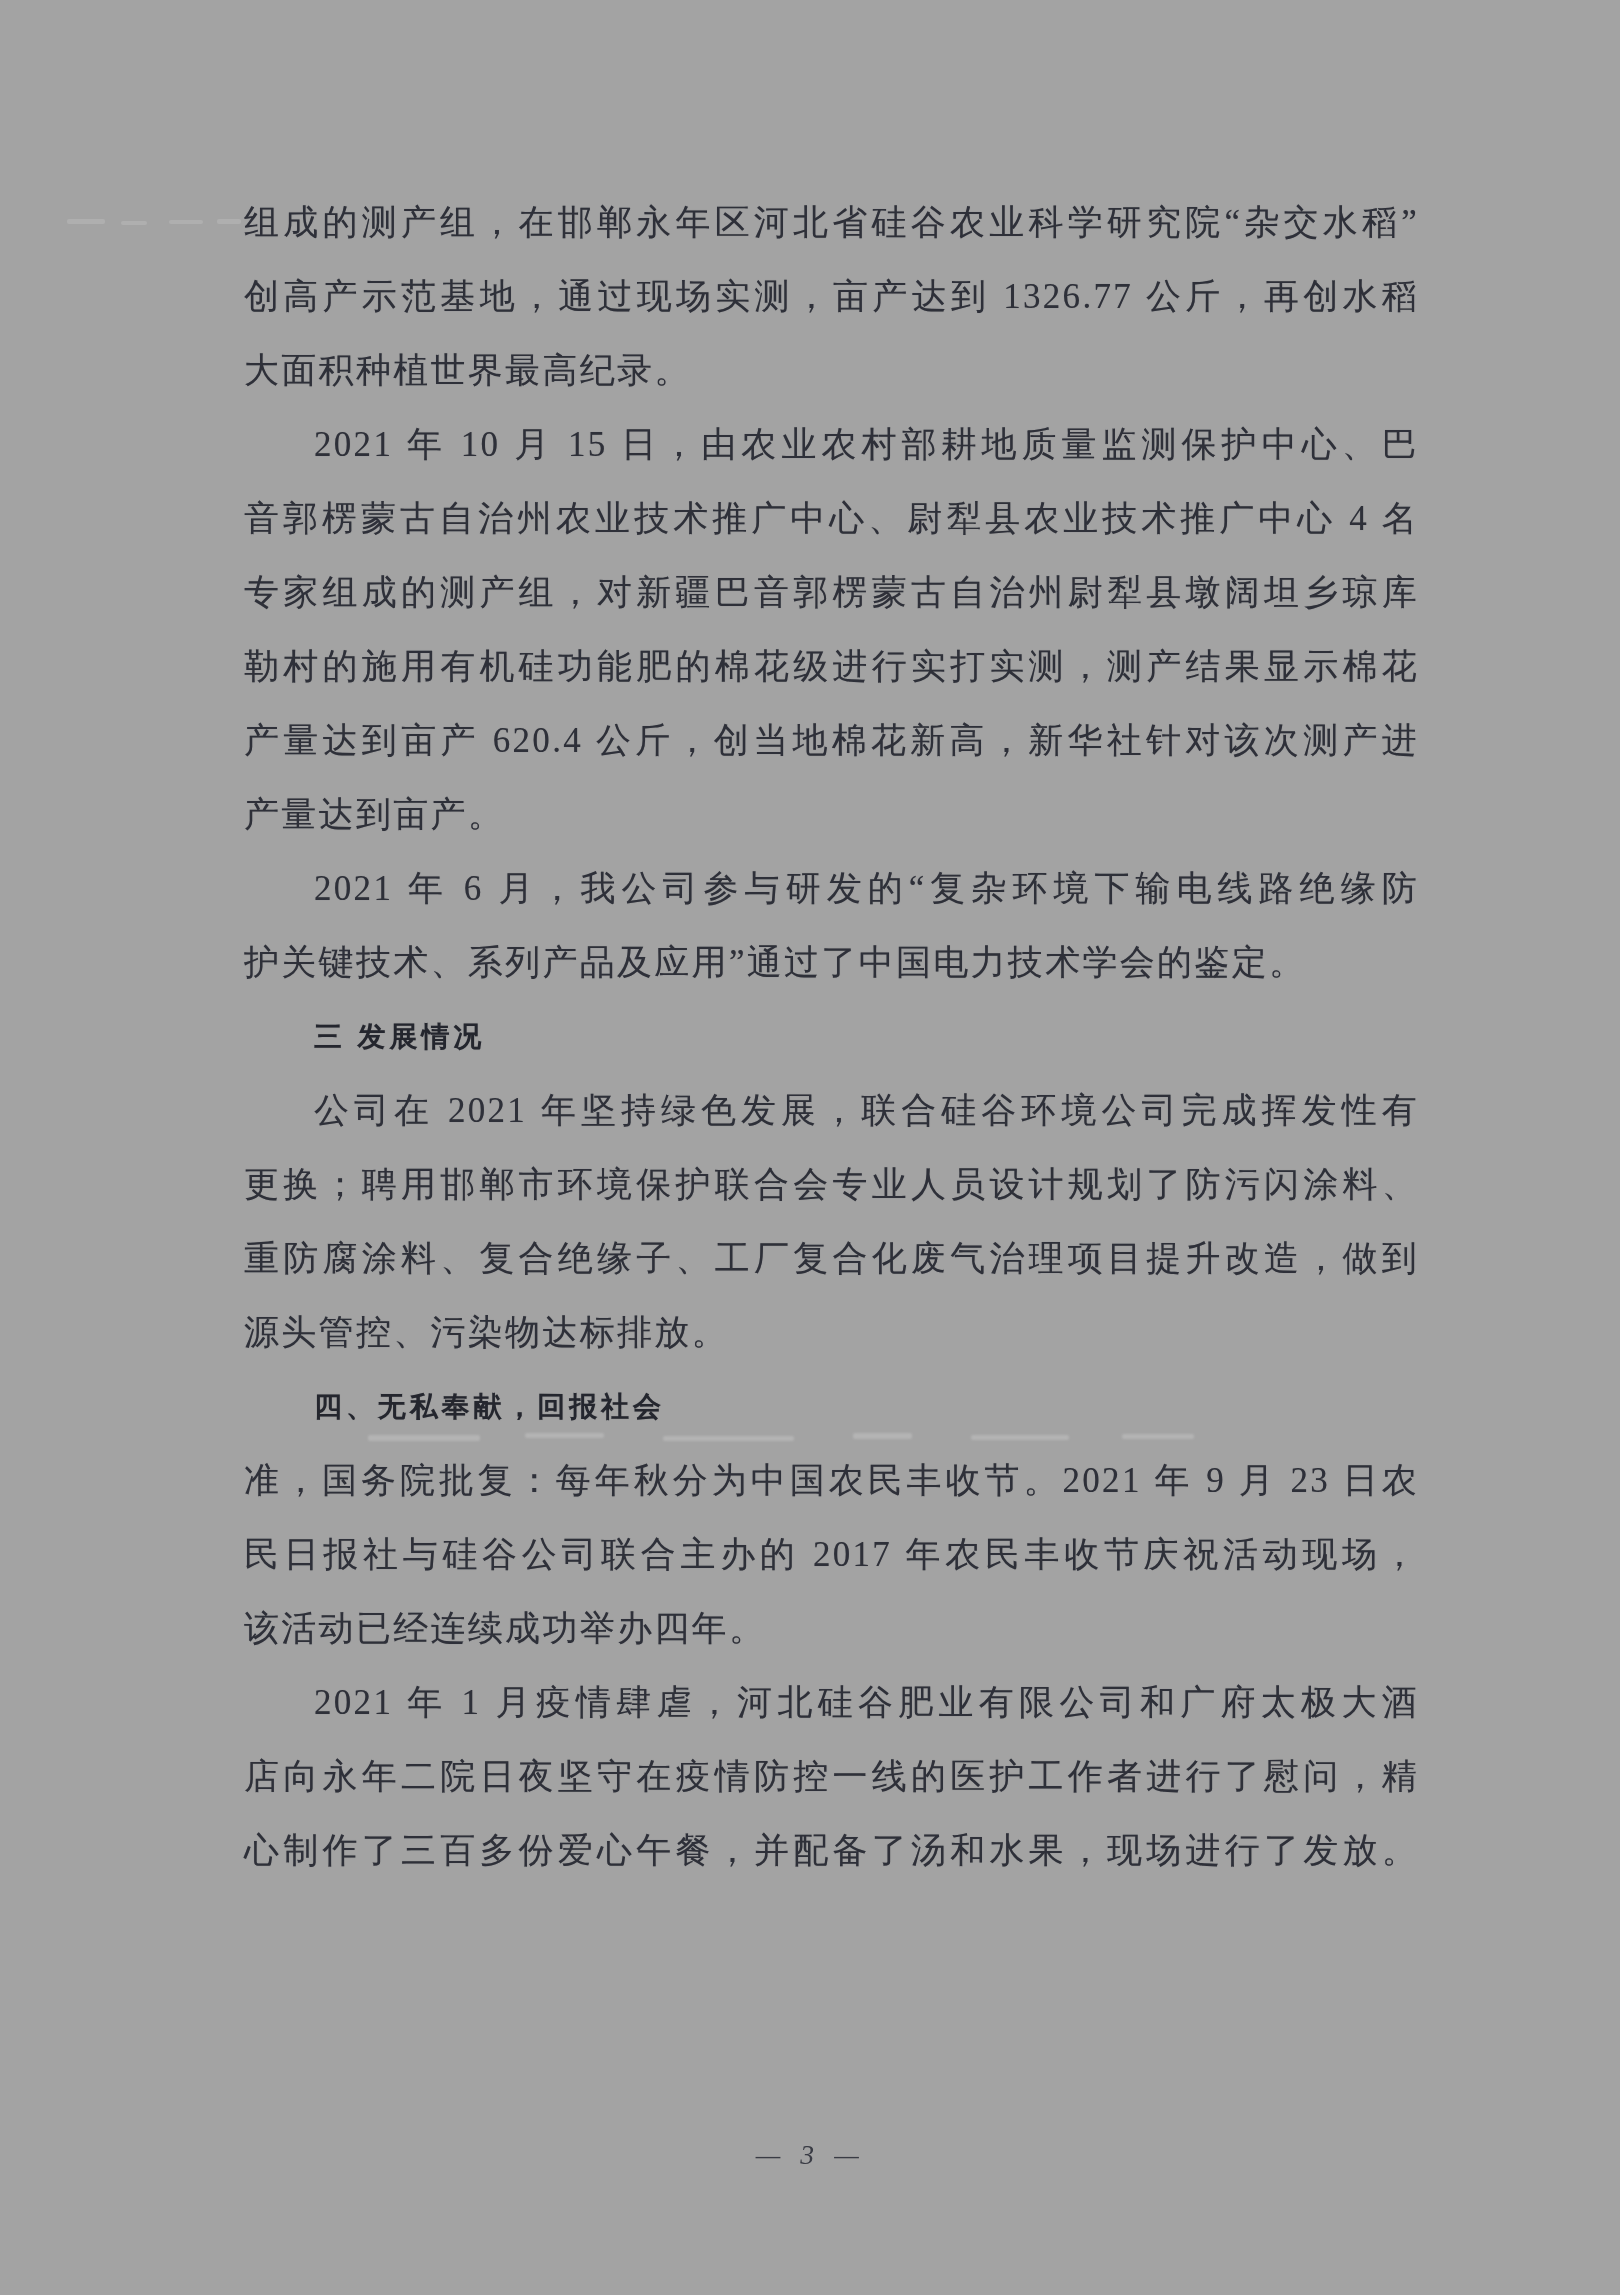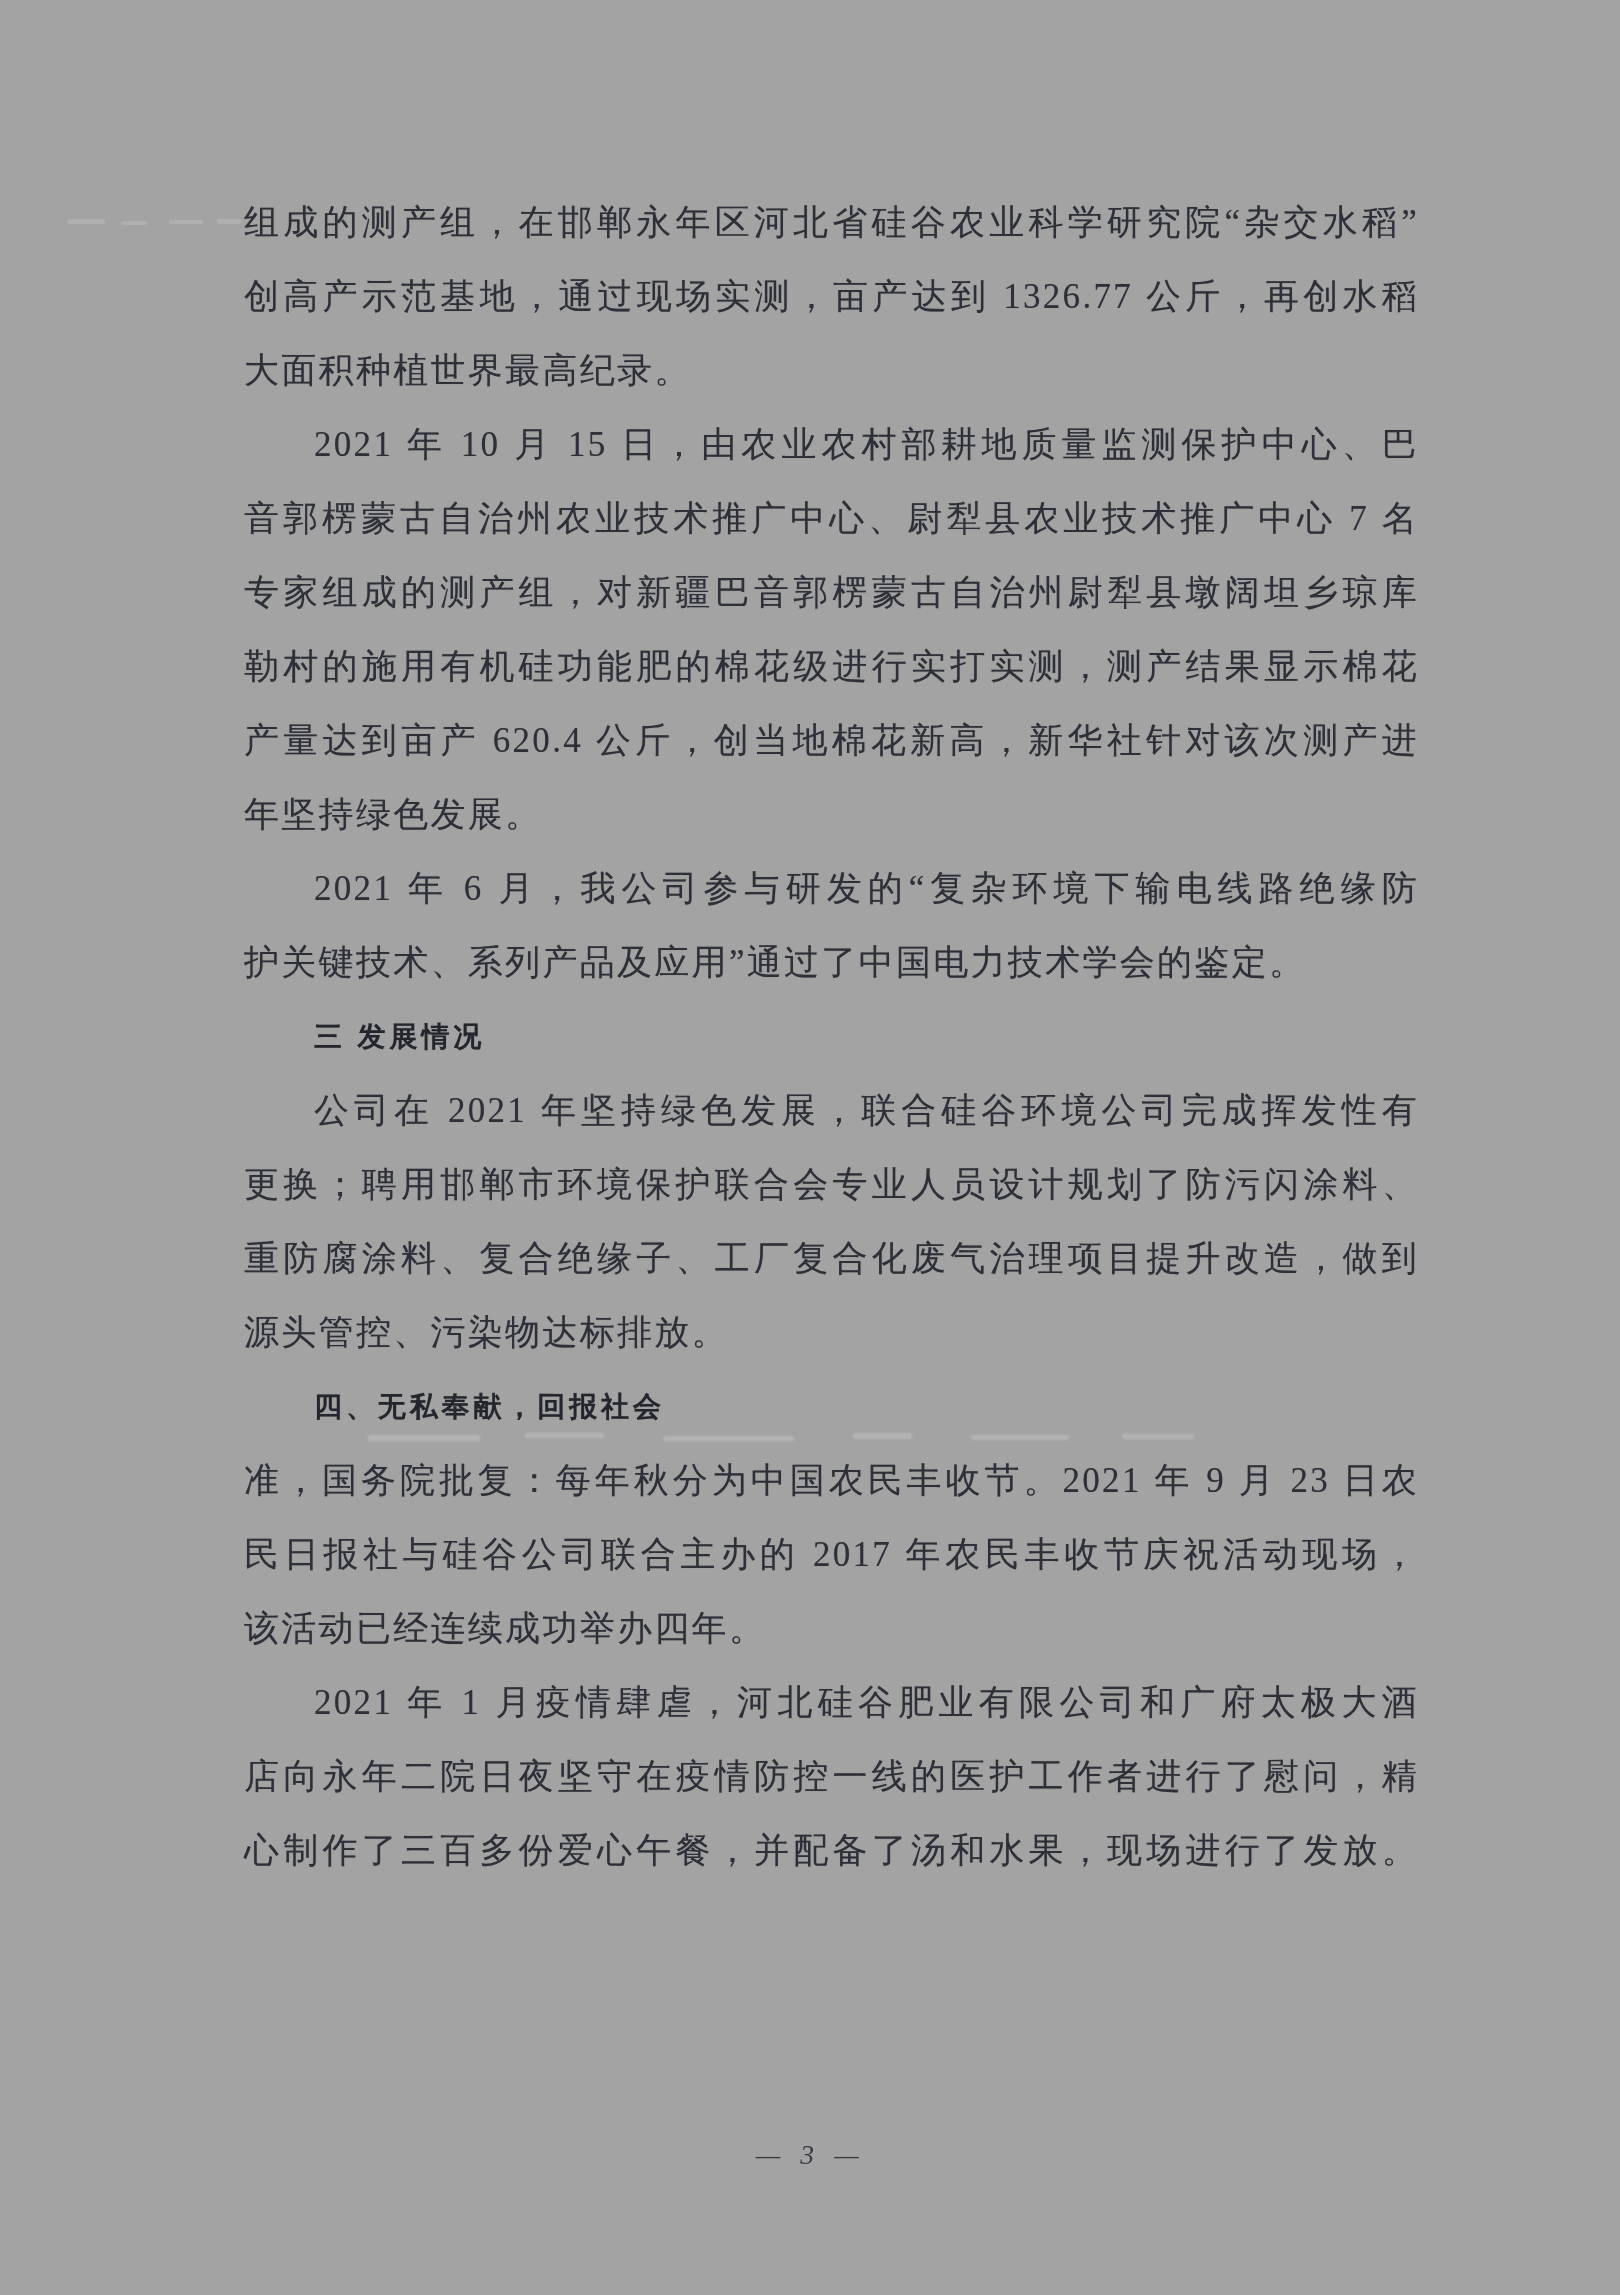--- a/index.html
+++ b/index.html
@@ -83,25 +83,25 @@
   <div class="ghost" style="left:663px; top:1436px; width:131px; height:5.3px;"></div>
   <div class="ghost" style="left:853px; top:1433px; width:59px; height:5.9px;"></div>
   <div class="ghost" style="left:971px; top:1435px; width:98px; height:5.3px;"></div>
   <div class="ghost" style="left:1122px; top:1434px; width:72px; height:5.3px;"></div>
 
   <div class="text-block">
     <div class="line just">组成的测产组，在邯郸永年区河北省硅谷农业科学研究院“杂交水稻”</div>
     <div class="line just">创高产示范基地，通过现场实测，亩产达到 1326.77 公斤，再创水稻</div>
     <div class="line">大面积种植世界最高纪录。</div>
     <div class="line just indent">2021 年 10 月 15 日，由农业农村部耕地质量监测保护中心、巴</div>
-    <div class="line just">音郭楞蒙古自治州农业技术推广中心、尉犁县农业技术推广中心 7 名</div>
+    <div class="line just">音郭楞蒙古自治州农业技术推广中心、尉犁县农业技术推广中心 4 名</div>
     <div class="line just">专家组成的测产组，对新疆巴音郭楞蒙古自治州尉犁县墩阔坦乡琼库</div>
     <div class="line just">勒村的施用有机硅功能肥的棉花级进行实打实测，测产结果显示棉花</div>
     <div class="line just">产量达到亩产 620.4 公斤，创当地棉花新高，新华社针对该次测产进</div>
-    <div class="line">年坚持绿色发展。</div>
+    <div class="line">产量达到亩产。</div>
     <div class="line just indent">2021 年 6 月，我公司参与研发的“复杂环境下输电线路绝缘防</div>
     <div class="line">护关键技术、系列产品及应用”通过了中国电力技术学会的鉴定。</div>
     <div class="line indent heading">三 发展情况</div>
     <div class="line just indent">公司在 2021 年坚持绿色发展，联合硅谷环境公司完成挥发性有</div>
     <div class="line just">更换；聘用邯郸市环境保护联合会专业人员设计规划了防污闪涂料、</div>
     <div class="line just">重防腐涂料、复合绝缘子、工厂复合化废气治理项目提升改造，做到</div>
     <div class="line">源头管控、污染物达标排放。</div>
     <div class="line indent heading">四、无私奉献，回报社会</div>
     <div class="line just">准，国务院批复：每年秋分为中国农民丰收节。2021 年 9 月 23 日农</div>
     <div class="line just">民日报社与硅谷公司联合主办的 2017 年农民丰收节庆祝活动现场，</div>

